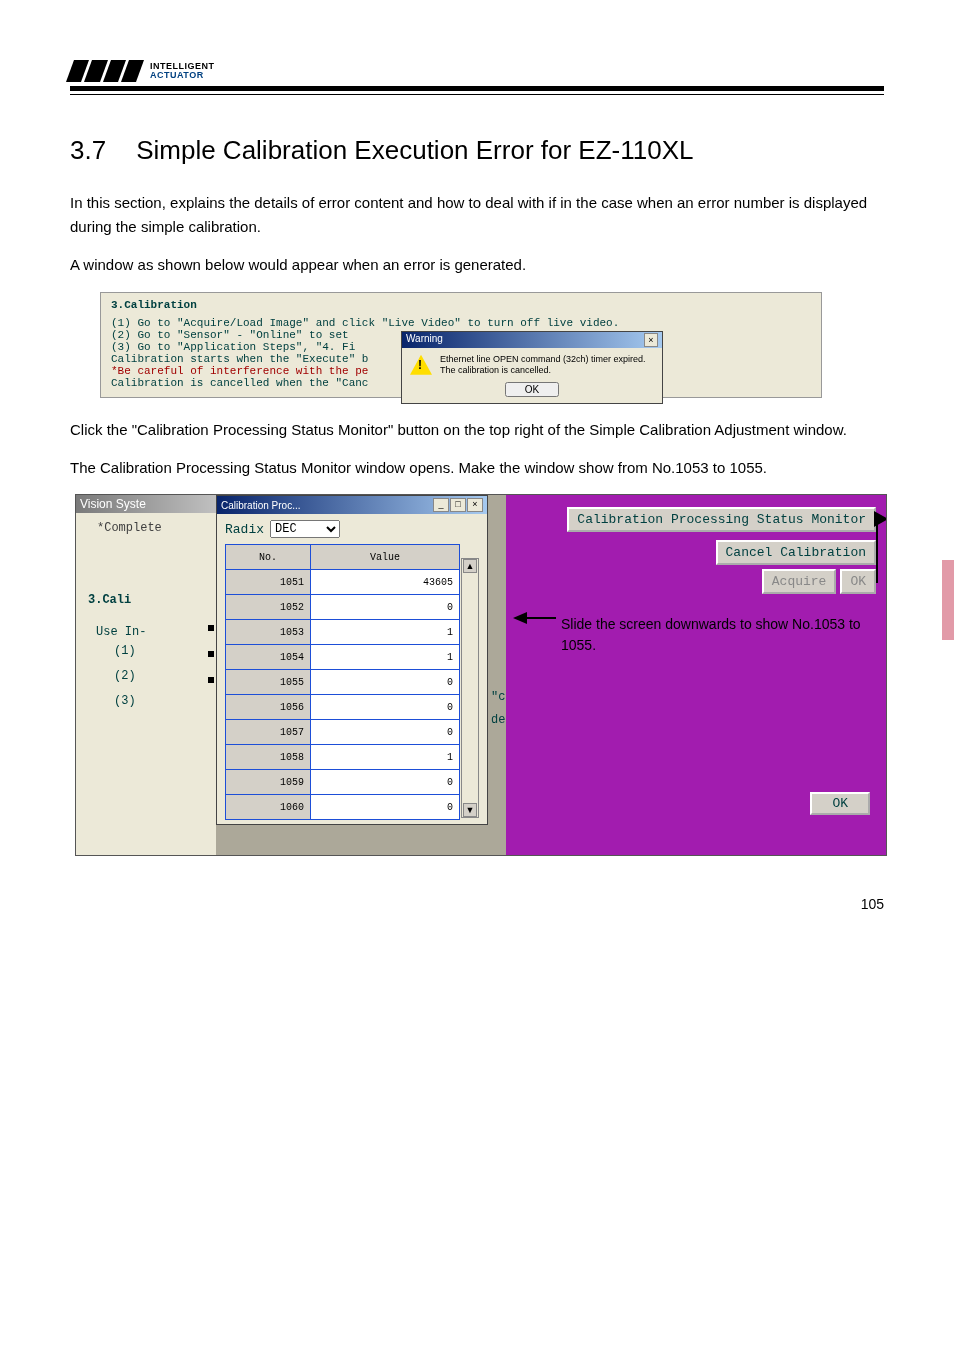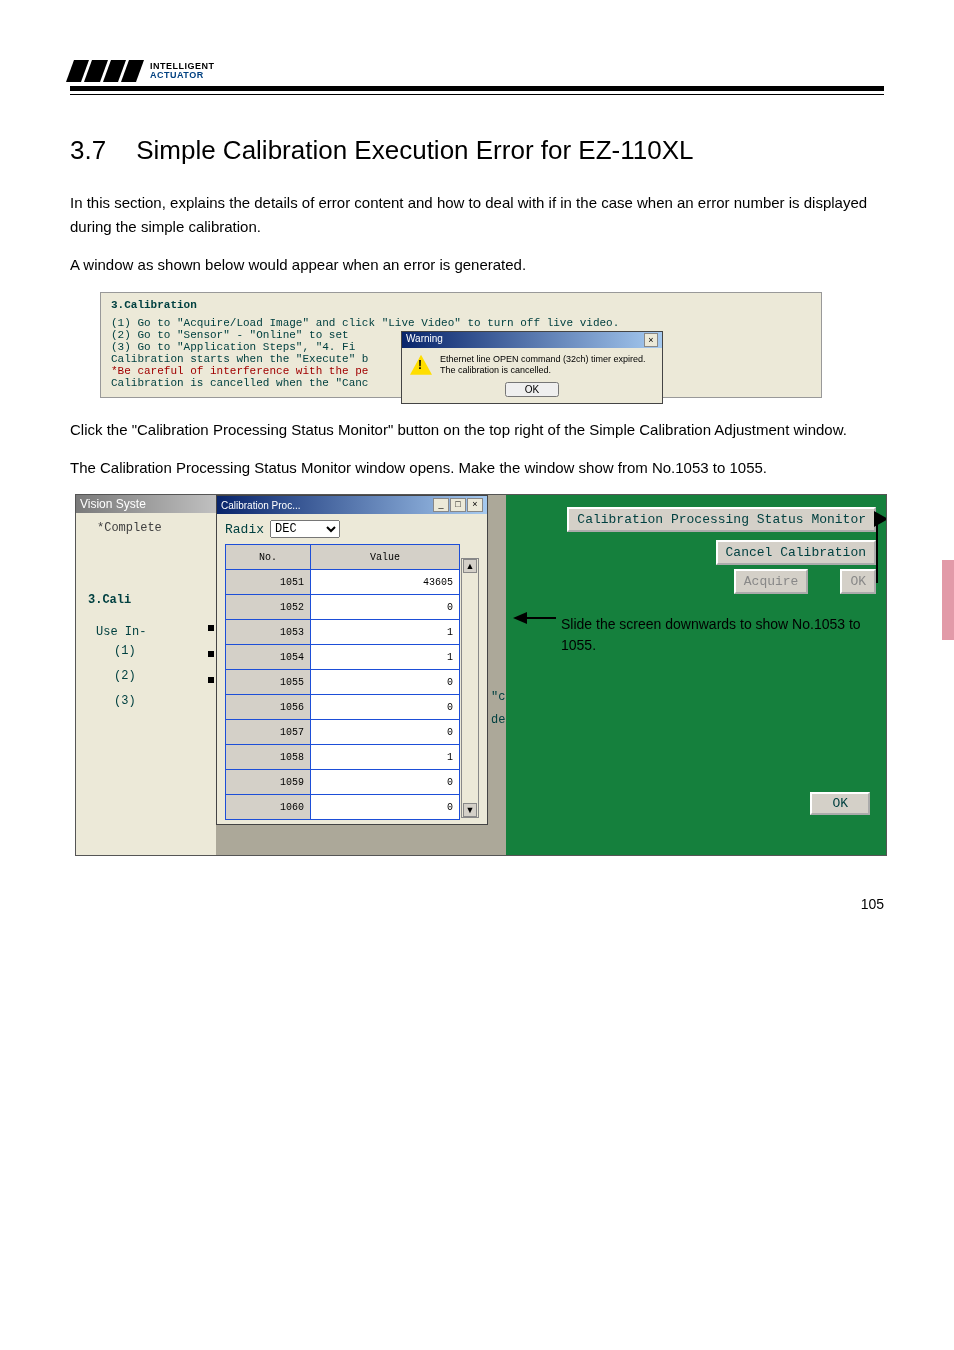--- a/index.html
+++ b/index.html
@@ -298,21 +298,21 @@
       height: 6px;
       background: #000;
       margin-bottom: 20px;
     }
     .shot2-right {
       position: absolute;
       left: 430px;
       top: 0;
       right: 0;
       height: 100%;
-      background: #15803d;
+      background: #a21caf;
     }
     .shot2-right .toprow {
       display: flex;
       justify-content: flex-end;
       padding: 12px 10px 4px 10px;
     }
     .cpbtn {
       background: #d4d0c8;
       border: 2px outset #fff;
       padding: 3px 8px;
@@ -326,21 +326,20 @@
       padding: 4px 10px;
     }
     .acquire-row {
       display: flex;
       justify-content: flex-end;
       gap: 4px;
       padding: 0 10px;
     }
     .acquire-row .cpbtn {
       color: #888;
-      margin-left: 28px;
     }
     .callout {
       position: relative;
       margin: 20px 6px 0 55px;
       font-size: 14px;
       line-height: 1.5;
       font-family: Arial;
       color: #000;
     }
     .callout-arrow {

